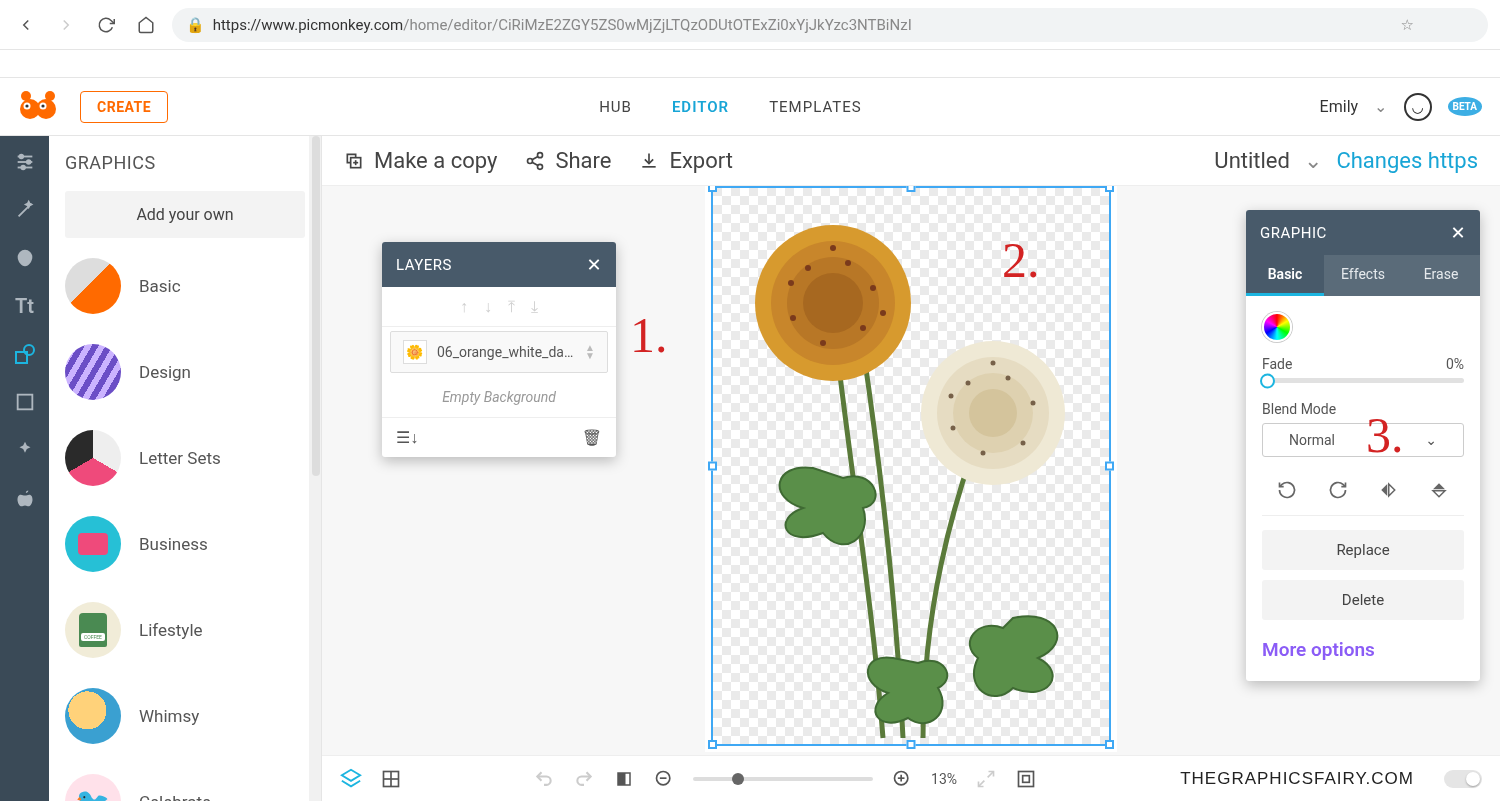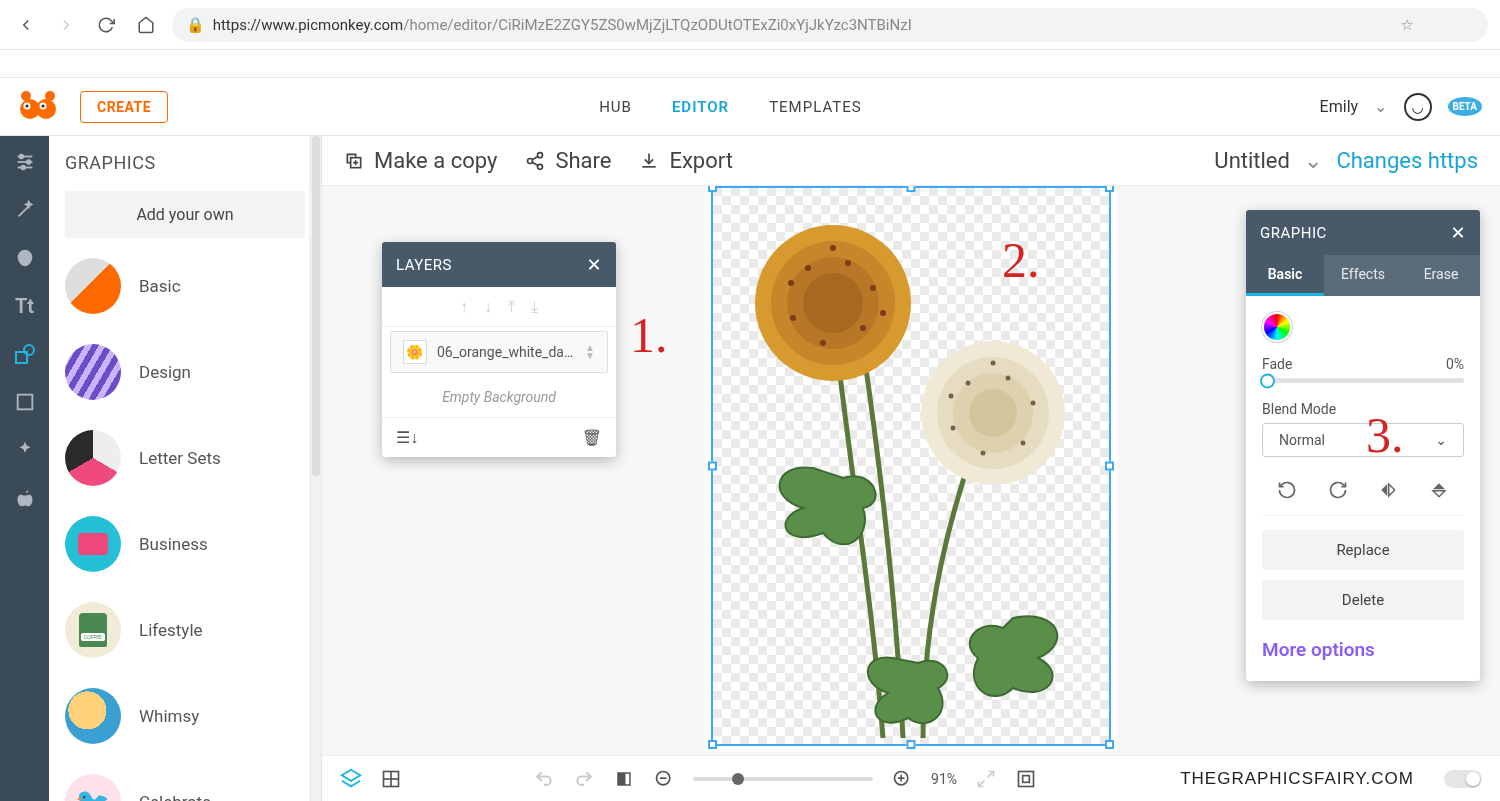--- a/index.html
+++ b/index.html
@@ -64,21 +64,21 @@
 .graphic-panel { position: absolute; right: 20px; top: 24px; width: 234px; background: #fff; box-shadow: 0 4px 14px rgba(0,0,0,.25); border-radius: 3px; overflow: hidden; }
 .g-tabs { display: flex; background: #5a6b79; color: #e5e9ec; }
 .g-tab { flex: 1; text-align: center; padding: 11px 0; font-size: 14px; cursor: pointer; }
 .g-tab.active { background: #485a6a; color: #fff; border-bottom: 3px solid #1cb5e0; font-weight: 600; }
 .g-body { padding: 16px; }
 .color-wheel { width: 30px; height: 30px; border-radius: 50%; background: conic-gradient(red,yellow,lime,cyan,blue,magenta,red); border: 2px solid #fff; box-shadow: 0 0 0 1px #ccc; margin-bottom: 14px; }
 .fade-row { display: flex; justify-content: space-between; font-size: 14px; color: #555; margin-bottom: 6px; }
 .slider { position: relative; height: 5px; background: #e1e1e1; border-radius: 3px; margin-bottom: 18px; }
 .slider-thumb { position: absolute; left: 0; top: 50%; transform: translate(-2px,-50%); width: 15px; height: 15px; border: 2.5px solid #1cb5e0; background: #fff; border-radius: 50%; }
 .blend-label { font-size: 14px; color: #555; margin-bottom: 6px; display:block;}
-.blend-select { width: 100%; border: 1px solid #ccc; border-radius: 3px; padding: 8px 16px; font-size: 14px; color: #555; margin-bottom: 14px; background: #fff; display: flex; justify-content: space-between; align-items: center;}
+.blend-select { width: 100%; border: 1px solid #ccc; border-radius: 3px; padding: 8px 26px; font-size: 14px; color: #555; margin-bottom: 14px; background: #fff; display: flex; justify-content: space-between; align-items: center;}
 .transform-row { display: flex; justify-content: space-around; padding: 8px 0 14px; color: #666; border-bottom: 1px solid #eee; margin-bottom: 14px; }
 .t-btn { width:22px; height:22px; display:flex; align-items:center; justify-content:center; cursor:pointer;}
 .g-btn { width: 100%; background: #f3f3f3; border: none; padding: 11px; font-size: 15px; color: #444; border-radius: 3px; margin-bottom: 10px; }
 .more-opts { text-align: left; color: #8b5cf6; font-weight: 600; padding: 8px 0 4px; font-size: 19px; }
 .bottom-bar { height: 46px; background: #fff; display: flex; align-items: center; padding: 0 18px; gap: 18px; border-top: 1px solid #eee; color: #555;}
 .bb-icon { width:22px; height:22px; color:#555; cursor:pointer; display:flex; align-items:center; justify-content:center;}
 .bb-icon.active { color: #1cb5e0; }
 .bb-center { margin-left: auto; margin-right: auto; display: flex; align-items: center; gap: 18px; }
 .zoom-slider { width: 180px; height: 4px; background: #ddd; position: relative; border-radius: 2px;}
 .zoom-thumb { position:absolute; left: 25%; top:50%; transform:translate(-50%,-50%); width:12px; height:12px; background:#666; border-radius:50%;}
@@ -464,21 +464,21 @@
         <div class="zoom-slider">
             <div class="zoom-thumb"></div>
           </div>
         <div class="bb-icon">
             <svg width="20" height="20" viewBox="0 0 24 24" fill="none" stroke="currentColor" stroke-width="2">
               <circle cx="11" cy="11" r="8"></circle>
               <line x1="7" y1="11" x2="15" y2="11"></line>
               <line x1="11" y1="7" x2="11" y2="15"></line>
             </svg>
           </div>
-        <span class="zoom-pct">91%</span>
+        <span class="zoom-pct">13%</span>
         <div class="bb-icon" style="color:#ccc">
             <svg width="20" height="20" viewBox="0 0 24 24" fill="none" stroke="currentColor" stroke-width="2">
               <polyline points="15 3 21 3 21 9"></polyline>
               <polyline points="9 21 3 21 3 15"></polyline>
               <line x1="21" y1="3" x2="14" y2="10"></line>
               <line x1="3" y1="21" x2="10" y2="14"></line>
             </svg>
           </div>
         <div class="bb-icon">
             <svg width="20" height="20" viewBox="0 0 24 24" fill="none" stroke="currentColor" stroke-width="2">

